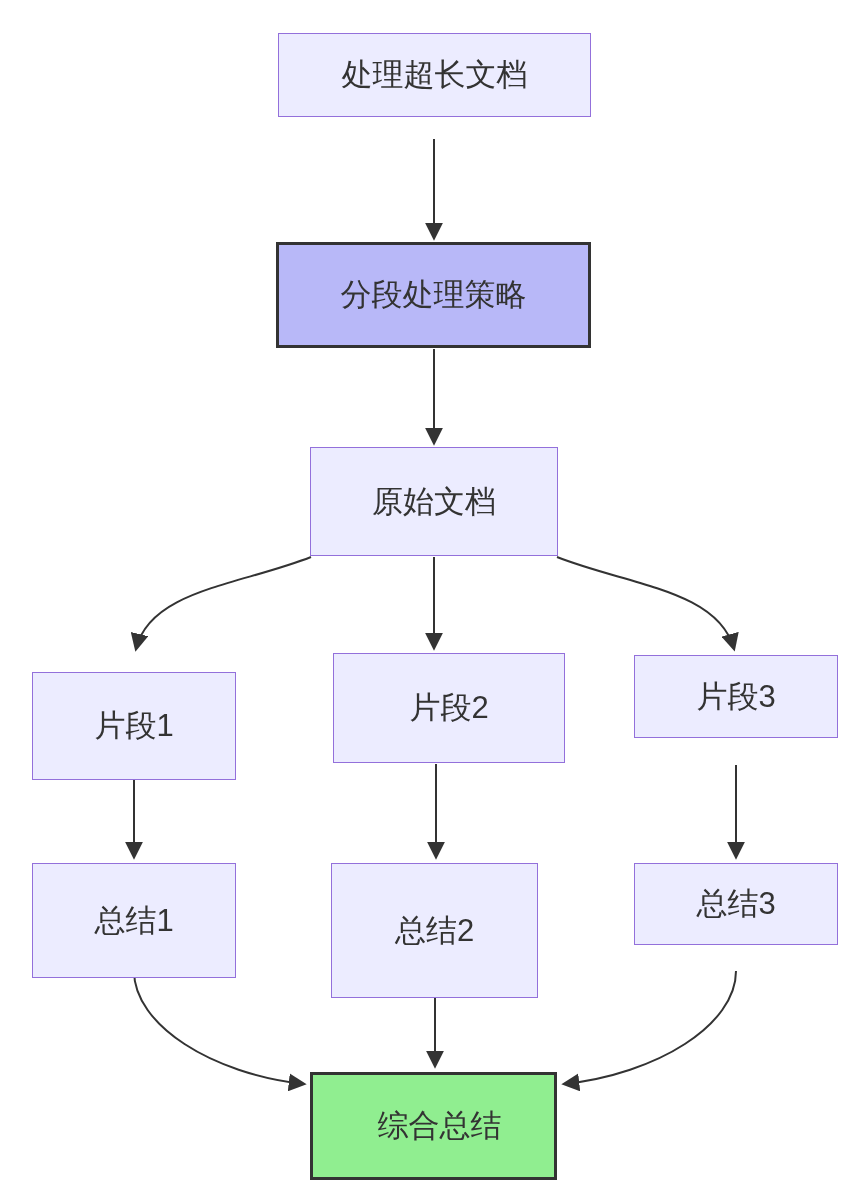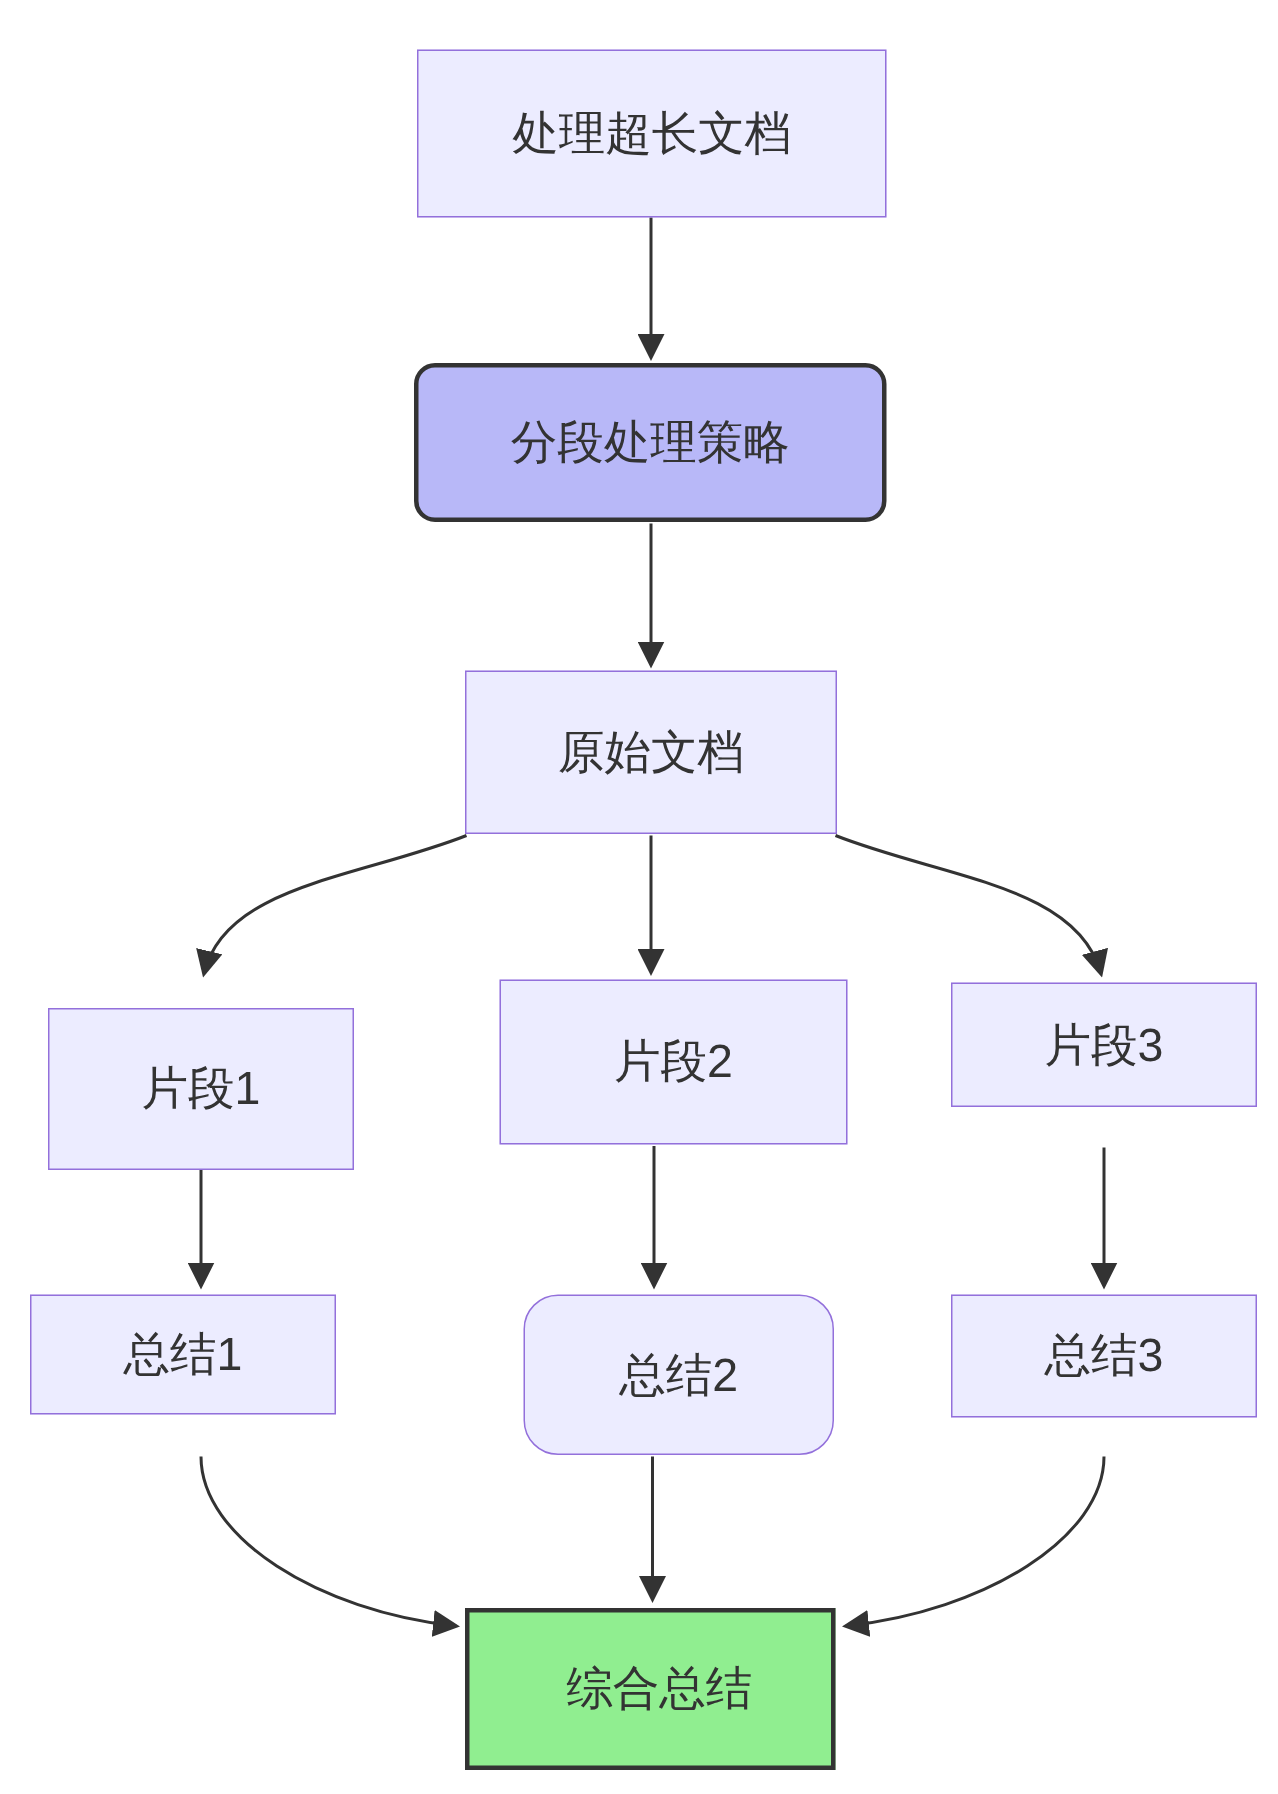--- a/index.html
+++ b/index.html
@@ -72,49 +72,49 @@
     <path class="edge" d="M434 557 L434 648" marker-end="url(#arrowhead)"></path>
     <path class="edge" d="M557 557 C628 585 718 590 734 649" marker-end="url(#arrowhead)"></path>
     <path class="edge" d="M134 764 L134 857" marker-end="url(#arrowhead)"></path>
     <path class="edge" d="M436 764 L436 857" marker-end="url(#arrowhead)"></path>
     <path class="edge" d="M736 765 L736 857" marker-end="url(#arrowhead)"></path>
     <path class="edge" d="M134 971 C134 1025 212 1074 304 1084" marker-end="url(#arrowhead)"></path>
     <path class="edge" d="M435 971 L435 1066" marker-end="url(#arrowhead)"></path>
     <path class="edge" d="M736 971 C736 1025 657 1074 564 1084" marker-end="url(#arrowhead)"></path>
   </svg>
 
-  <div class="node" style="left:278px; top:33px; width:313px; height:112px;align-items:center;">
+  <div class="node" style="left:278px; top:33px; width:313px; height:84px;align-items:center;">
     <span>处理超长文档</span>
   </div>
 
-  <div class="node purple" style="left:276px; top:242px; width:315px; height:106px;border-radius:14px;">
+  <div class="node purple" style="left:276px; top:242px; width:315px; height:106px;">
     <span>分段处理策略</span>
   </div>
 
   <div class="node" style="left:310px; top:447px; width:248px; height:109px;">
     <span>原始文档</span>
   </div>
 
   <div class="node" style="left:32px; top:655px; width:204px; height:108px;margin-top:17px;">
     <span>片段1</span>
   </div>
 
   <div class="node" style="left:333px; top:653px; width:232px; height:110px;">
     <span>片段2</span>
   </div>
 
   <div class="node" style="left:634px; top:655px; width:204px; height:83px;">
     <span>片段3</span>
   </div>
 
-  <div class="node" style="left:20px; top:863px; width:204px; height:80px;">
+  <div class="node" style="left:32px; top:863px; width:204px; height:115px;">
     <span>总结1</span>
   </div>
 
-  <div class="node" style="left:349px; top:863px; width:207px; height:107px;border-radius:23px;">
+  <div class="node" style="left:331px; top:863px; width:207px; height:135px;">
     <span>总结2</span>
   </div>
 
   <div class="node" style="left:634px; top:863px; width:204px; height:82px;">
     <span>总结3</span>
   </div>
 
   <div class="node green" style="left:310px; top:1072px; width:247px; height:108px;">
     <span>综合总结</span>
   </div>

